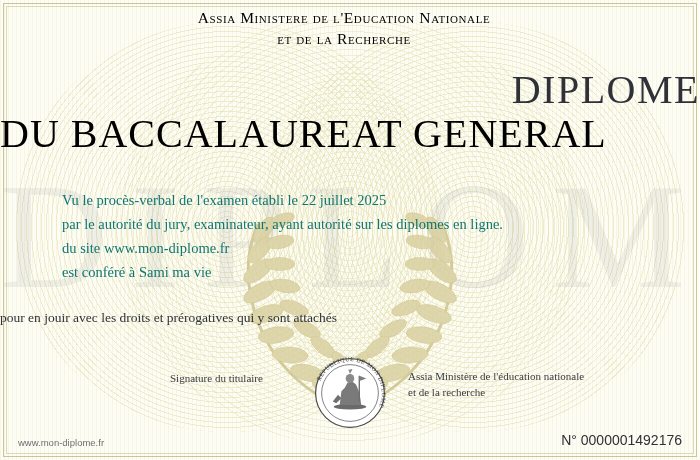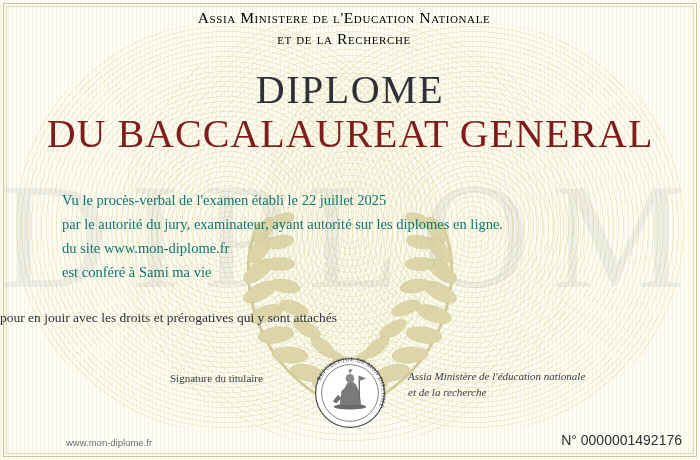--- a/index.html
+++ b/index.html
@@ -117,33 +117,32 @@
     color: #000000;
     font-variant: small-caps;
   }
   .ministry .l1 { display: block; }
   .ministry .l2 { display: block; }
 
   .title-main {
     position: absolute;
     top: 66px;
     left: 0; right: 0;
-    text-align: center;
+    text-align: right;
     font-size: 40px;
     letter-spacing: 1.5px;
     color: #303138;
   }
   .title-sub {
     position: absolute;
     top: 110px;
     left: 0; right: 0;
-    text-align: center;
     font-size: 40px;
     letter-spacing: 1px;
-    color: #7f1d1d;
+    color: #000000;
     white-space: nowrap;
   }
 
   
   .body-text {
     position: absolute;
     left: 62px;
     top: 188px;
     width: 520px;
     font-size: 14.5px;
@@ -170,42 +169,40 @@
     color: #3a3b41;
     padding-left: 12px;
   }
   .sig-right {
     position: absolute;
     left: 408px;
     top: 368px;
     font-size: 11px;
     color: #3a3b41;
     line-height: 16px;
-    font-style: italic;
   }
 
   
   .seal {
     position: absolute;
     left: 50%;
     top: 350px;
     transform: translateX(-50%);
     width: 86px;
     height: 86px;
   }
 
   
   .footer-left {
     position: absolute;
     left: 18px;
     bottom: 12px;
     font-size: 9.5px;
     color: #6d6e74;
     font-family: "Liberation Sans", sans-serif;
-    margin-left: 48px;
   }
   .footer-right {
     position: absolute;
     right: 18px;
     bottom: 12px;
     font-size: 14px;
     color: #2f3036;
     font-family: "Liberation Sans", sans-serif;
   }
 </style>

